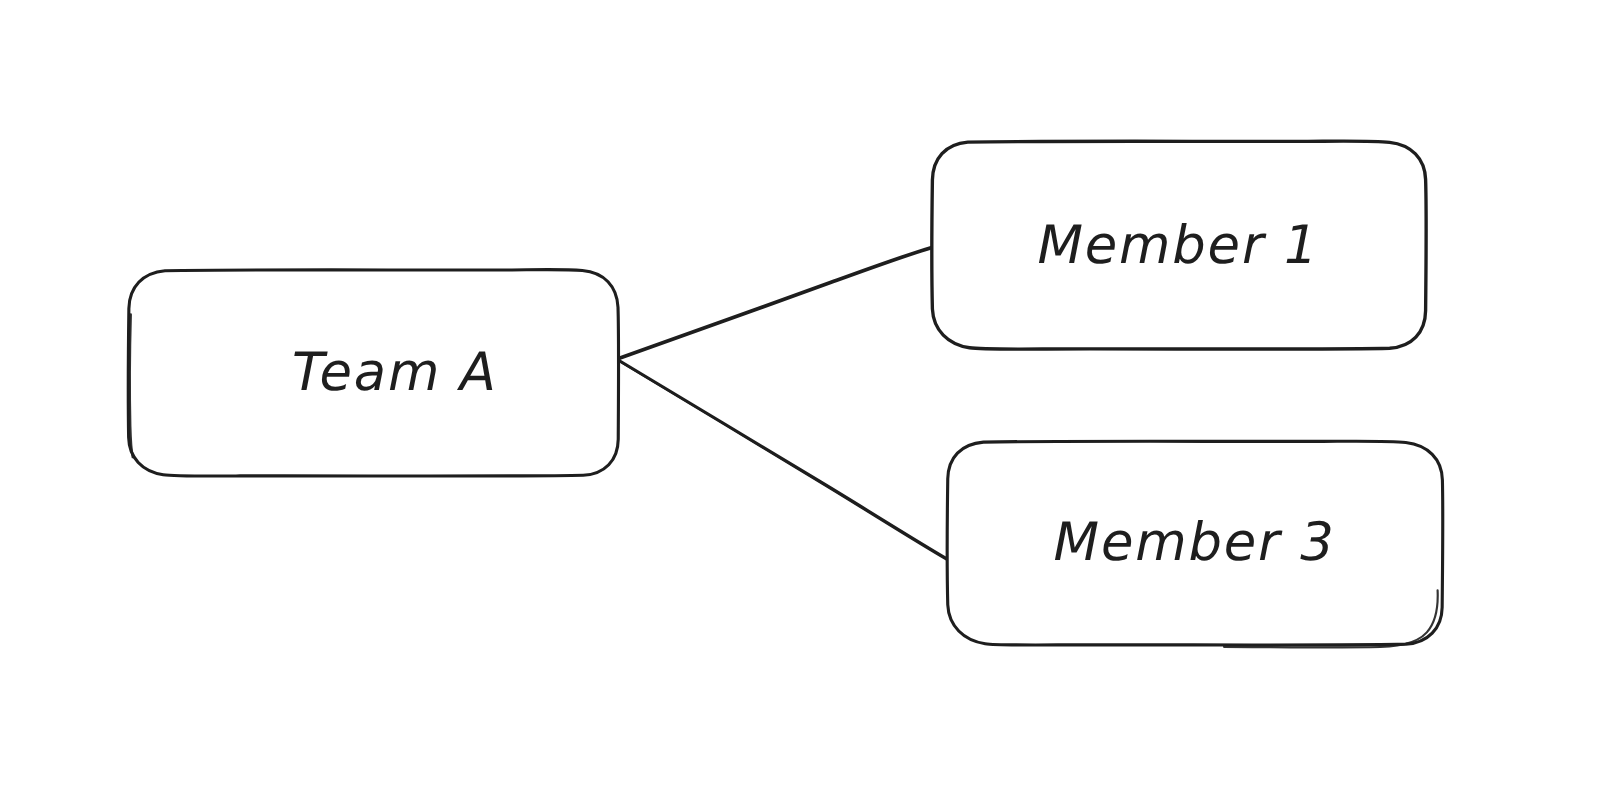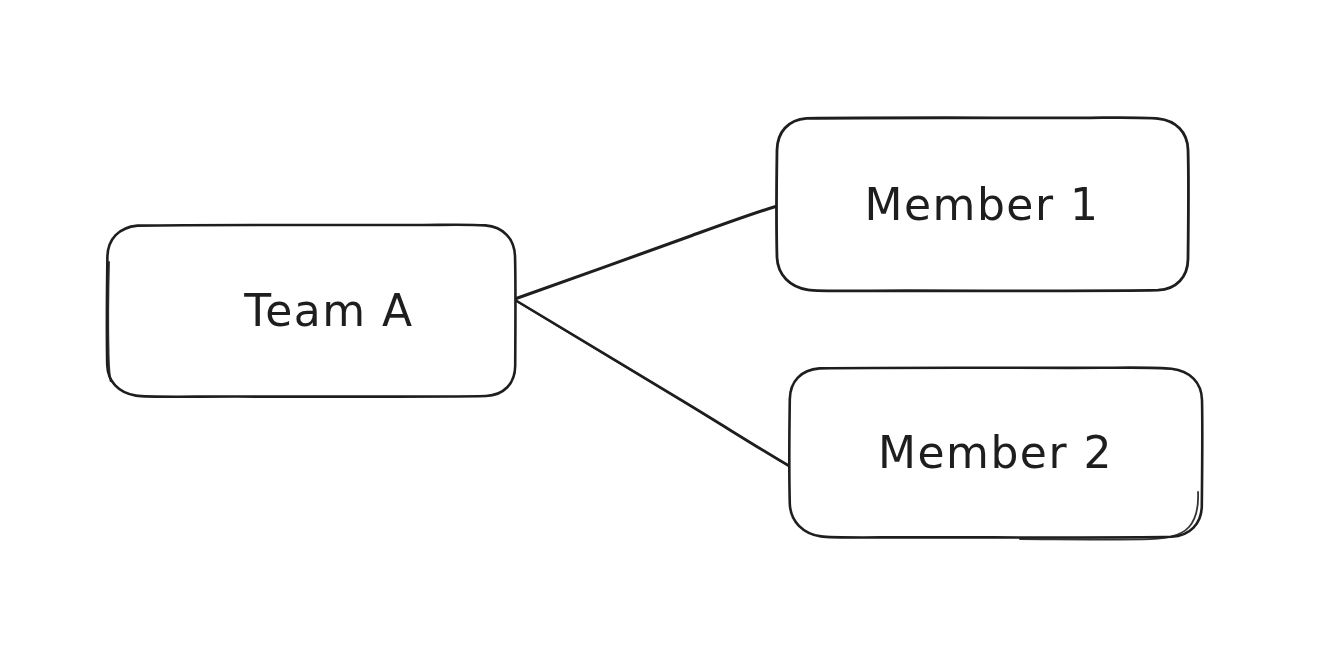--- a/index.html
+++ b/index.html
@@ -28,20 +28,21 @@
   }
   .node-label {
     position: absolute;
     display: flex;
     align-items: center;
     justify-content: center;
     color: #1e1e1e;
     font-family: "DejaVu Sans", sans-serif;
     font-size: 44px;
     font-weight: 400;
+    font-style: italic;
     letter-spacing: 1.5px;
     white-space: nowrap;
     pointer-events: none;
     -webkit-font-smoothing: antialiased;
   }
   #label-team-a {
     left: 107px;  top: 225px;  width: 444px;  height: 171px;
   }
   #label-member-1 {
     left: 776px;  top: 118px;  width: 412px;  height: 172px;
@@ -125,19 +126,19 @@
                C 1198.6 505.0 1197.0 518.0 1189.0 527.0
                C 1180.0 537.0 1163.0 539.2 1142.0 539.4
                C 1110.0 539.8 1060.0 539.2 1020.0 539.0" fill="none" stroke="#1e1e1e" stroke-width="1.8" stroke-linecap="round" stroke-linejoin="round" opacity="0.9"></path>
     </g>
   </svg>
 
   <div class="node-label" id="label-team-a">Team A</div>
 
   <div class="node-label" id="label-member-1">Member 1</div>
 
-  <div class="node-label" id="label-member-2">Member 2</div>
+  <div class="node-label" id="label-member-2">Member 3</div>
 
   <div class="hit" id="hit-team-a"></div>
   <div class="hit" id="hit-member-1"></div>
   <div class="hit" id="hit-member-2"></div>
 
 </div>
 
 </body></html>

